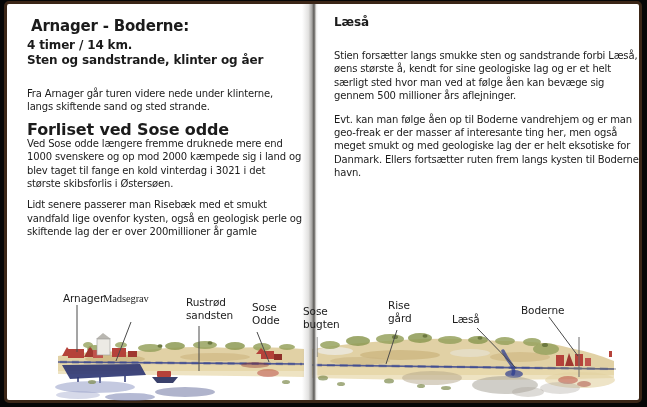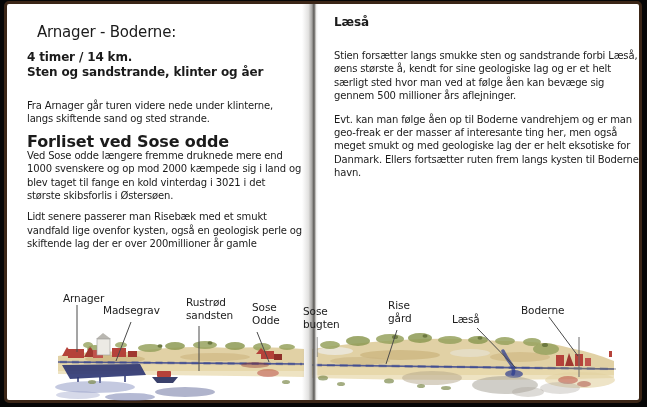--- a/index.html
+++ b/index.html
@@ -10,21 +10,21 @@
     color:#1b1b1b;
   }
   .book{
     position:absolute;left:4px;top:1px;width:632px;height:396px;
     background:#ffffff;border:3px solid #3b2617;border-radius:5px;
   }
   
   .page{position:absolute;font-size:10px;letter-spacing:-0.15px;line-height:13.4px;}
   .page-left{left:20px;top:10px;width:288px;}
   .page-right{left:327px;top:11px;width:308px;}
-  .t-title{font-size:15px;font-weight:normal;line-height:16px;letter-spacing:-0.2px;margin:10px;}
+  .t-title{font-size:15px;font-weight:bold;line-height:16px;letter-spacing:-0.2px;margin:4px;}
   .t-sub{font-size:12px;font-weight:bold;line-height:15px;margin:0;}
   .t-h2{font-size:16px;font-weight:bold;line-height:14px;margin:9px 0 0 0;}
   .para{margin:0;white-space:pre;}
   .para.m1{margin-top:19px;}
   .para.m2{margin-top:7px;}
   .para.m3{margin-top:8px;}
   .para.m4{margin-top:10px;}
   
   .spine{
     position:absolute;left:302px;top:4px;width:16px;height:396px;z-index:4;
@@ -39,21 +39,21 @@
     pointer-events:none;
   }
   
   .panorama{position:absolute;left:0;top:285px;width:647px;height:122px;}
   .panorama svg{position:absolute;left:0;top:0;z-index:2;}
   .lbl{
     position:absolute;z-index:5;font-size:10.5px;line-height:13px;
     letter-spacing:-0.1px;white-space:pre-line;color:#1b1b1b;
   }
   .lbl-arnager{left:63px;top:292px;}
-  .lbl-madsegrav{left:103px;top:304px;}
+  .lbl-madsegrav{left:103px;top:292px;font-family:Liberation Serif, serif;}
   .lbl-rustrod{left:186px;top:296px;}
   .lbl-sose-odde{left:252px;top:301px;}
   .lbl-sose-bugten{left:303px;top:305px;}
   .lbl-rise-gard{left:388px;top:299px;}
   .lbl-laesa{left:452px;top:313px;}
   .lbl-boderne{left:521px;top:304px;}
 </style>
 </head>
 <body>
 

